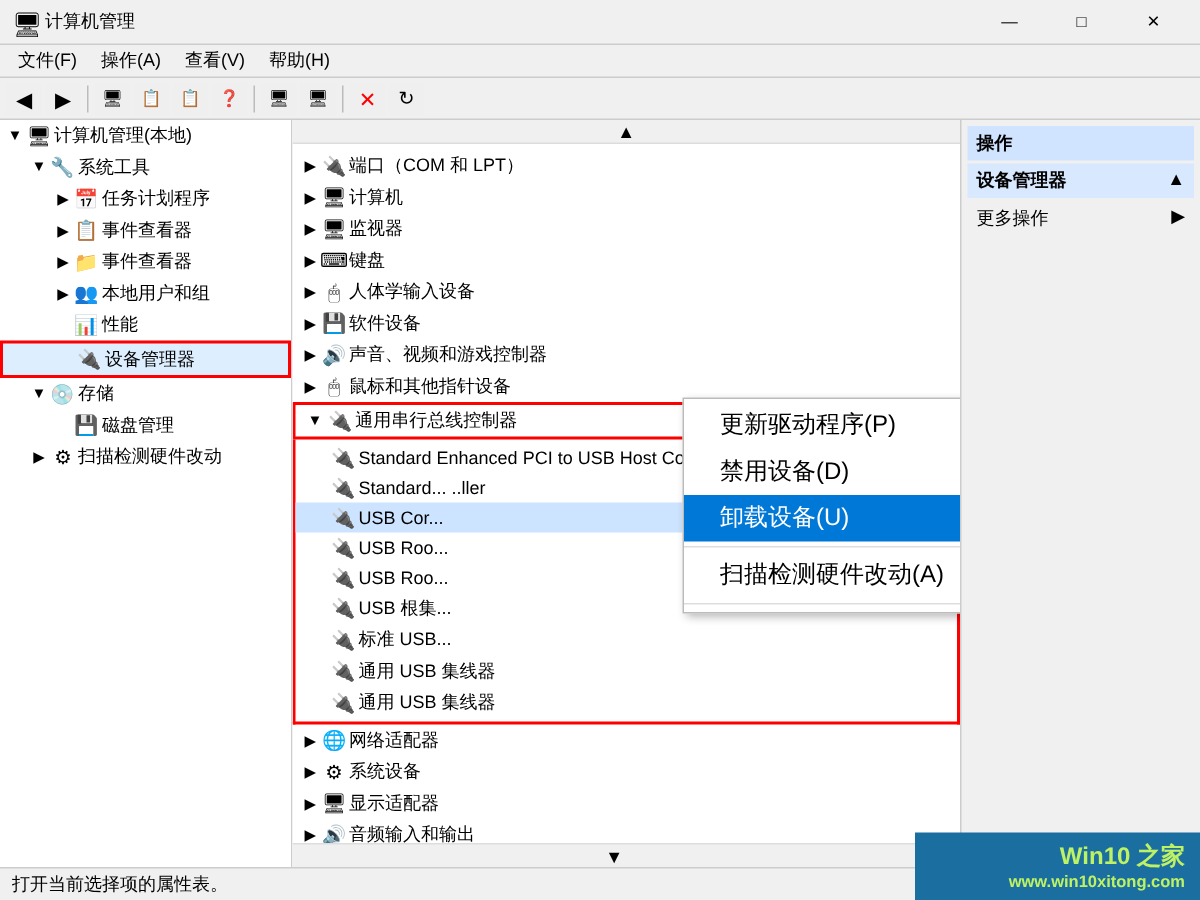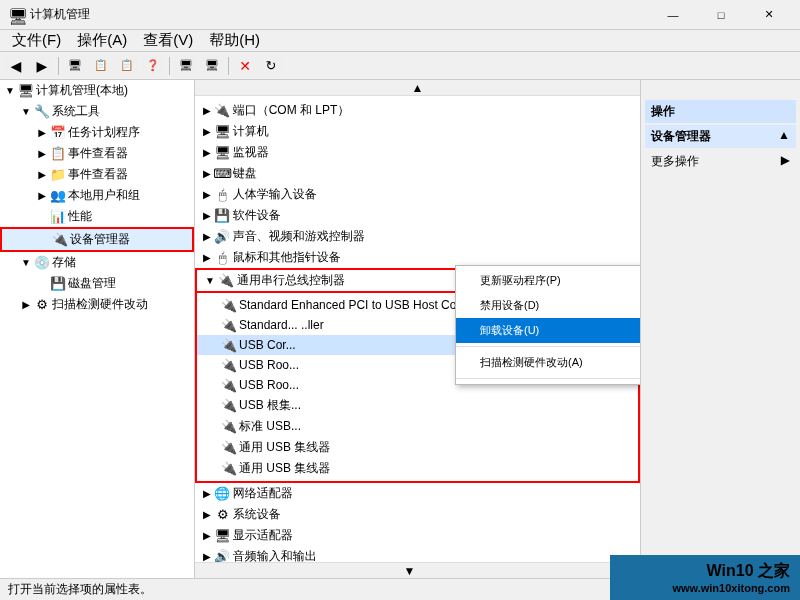--- a/index.html
+++ b/index.html
@@ -55,21 +55,21 @@
       height: 22px;
       background: #f0f0f0;
       display: flex;
       align-items: center;
       padding: 0 4px;
       border-bottom: 1px solid #ccc;
     }
     .menu-item {
       padding: 2px 8px;
       cursor: pointer;
-      font-size: 15px;
+      font-size: 12px;
     }
 
     
     .toolbar {
       height: 28px;
       background: #f0f0f0;
       display: flex;
       align-items: center;
       padding: 0 4px;
       border-bottom: 1px solid #ccc;
@@ -138,21 +138,20 @@
       background: #f0f0f0;
       border-left: 1px solid #ccc;
       padding: 4px;
     }
     .actions-title {
       background: #d0e4ff;
       padding: 3px 6px;
       font-weight: bold;
       font-size: 12px;
       margin-bottom: 2px;
-      margin-top: 16px;
     }
     .action-item {
       padding: 3px 6px;
       cursor: pointer;
       font-size: 12px;
     }
 
     
     .device-tree {
       padding: 4px 0;
@@ -174,21 +173,21 @@
       background: white;
       border: 1px solid #bbb;
       box-shadow: 2px 2px 6px rgba(0,0,0,0.3);
       z-index: 100;
       min-width: 200px;
       padding: 2px 0;
     }
     .context-menu-item {
       padding: 5px 24px;
       cursor: pointer;
-      font-size: 11px;
+      font-size: 16px;
       white-space: nowrap;
     }
     .context-menu-item.active { background: #0078d7; color: #ffffff; }
     .context-menu-separator {
       height: 1px;
       background: #ddd;
       margin: 3px 0;
     }
 
     
@@ -458,20 +457,20 @@
         <span>更多操作</span>
         <span style="float:right;">▶</span>
       </div>
     </div>
   </div>
 
   <div style="height:22px;background:#f0f0f0;border-top:1px solid #ccc;display:flex;align-items:center;padding:0 8px;font-size:12px;position:absolute;bottom:0;left:0;width:610px;">
     <span>打开当前选择项的属性表。</span>
   </div>
 
-  <div class="watermark" style="position:absolute;bottom:0;right:0;background:#1a6fa0;color:#000000;padding:6px 10px;width:190px;text-align:right;">
+  <div class="watermark" style="position:absolute;bottom:0;right:0;background:#1a6fa0;color:#bef264;padding:6px 10px;width:190px;text-align:right;">
     <div style="font-size:16px;font-weight:bold;">Win10 之家</div>
     <div style="font-size:11px;">www.win10xitong.com</div>
   </div>
 
   <div style="position:absolute;bottom:22px;left:0;width:610px;height:0;"></div>
 
 </div>
 
 </body></html>

